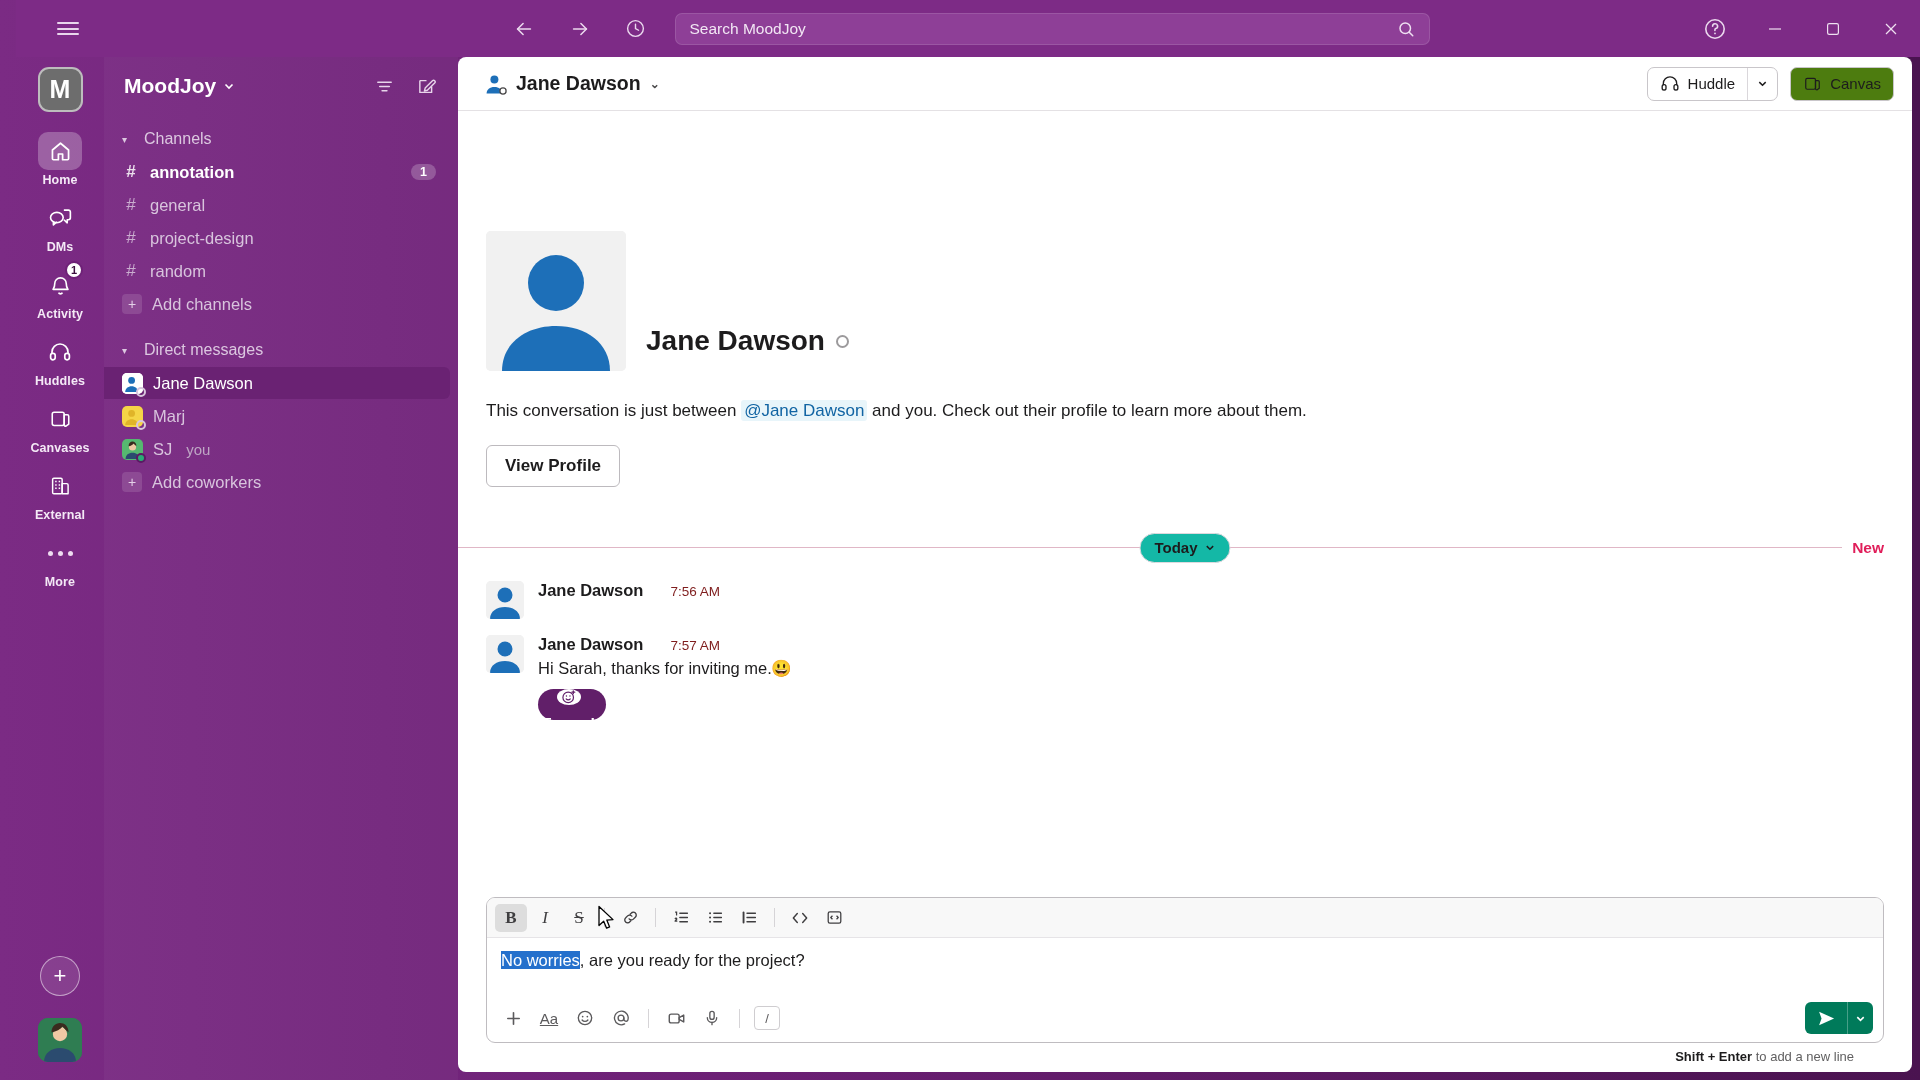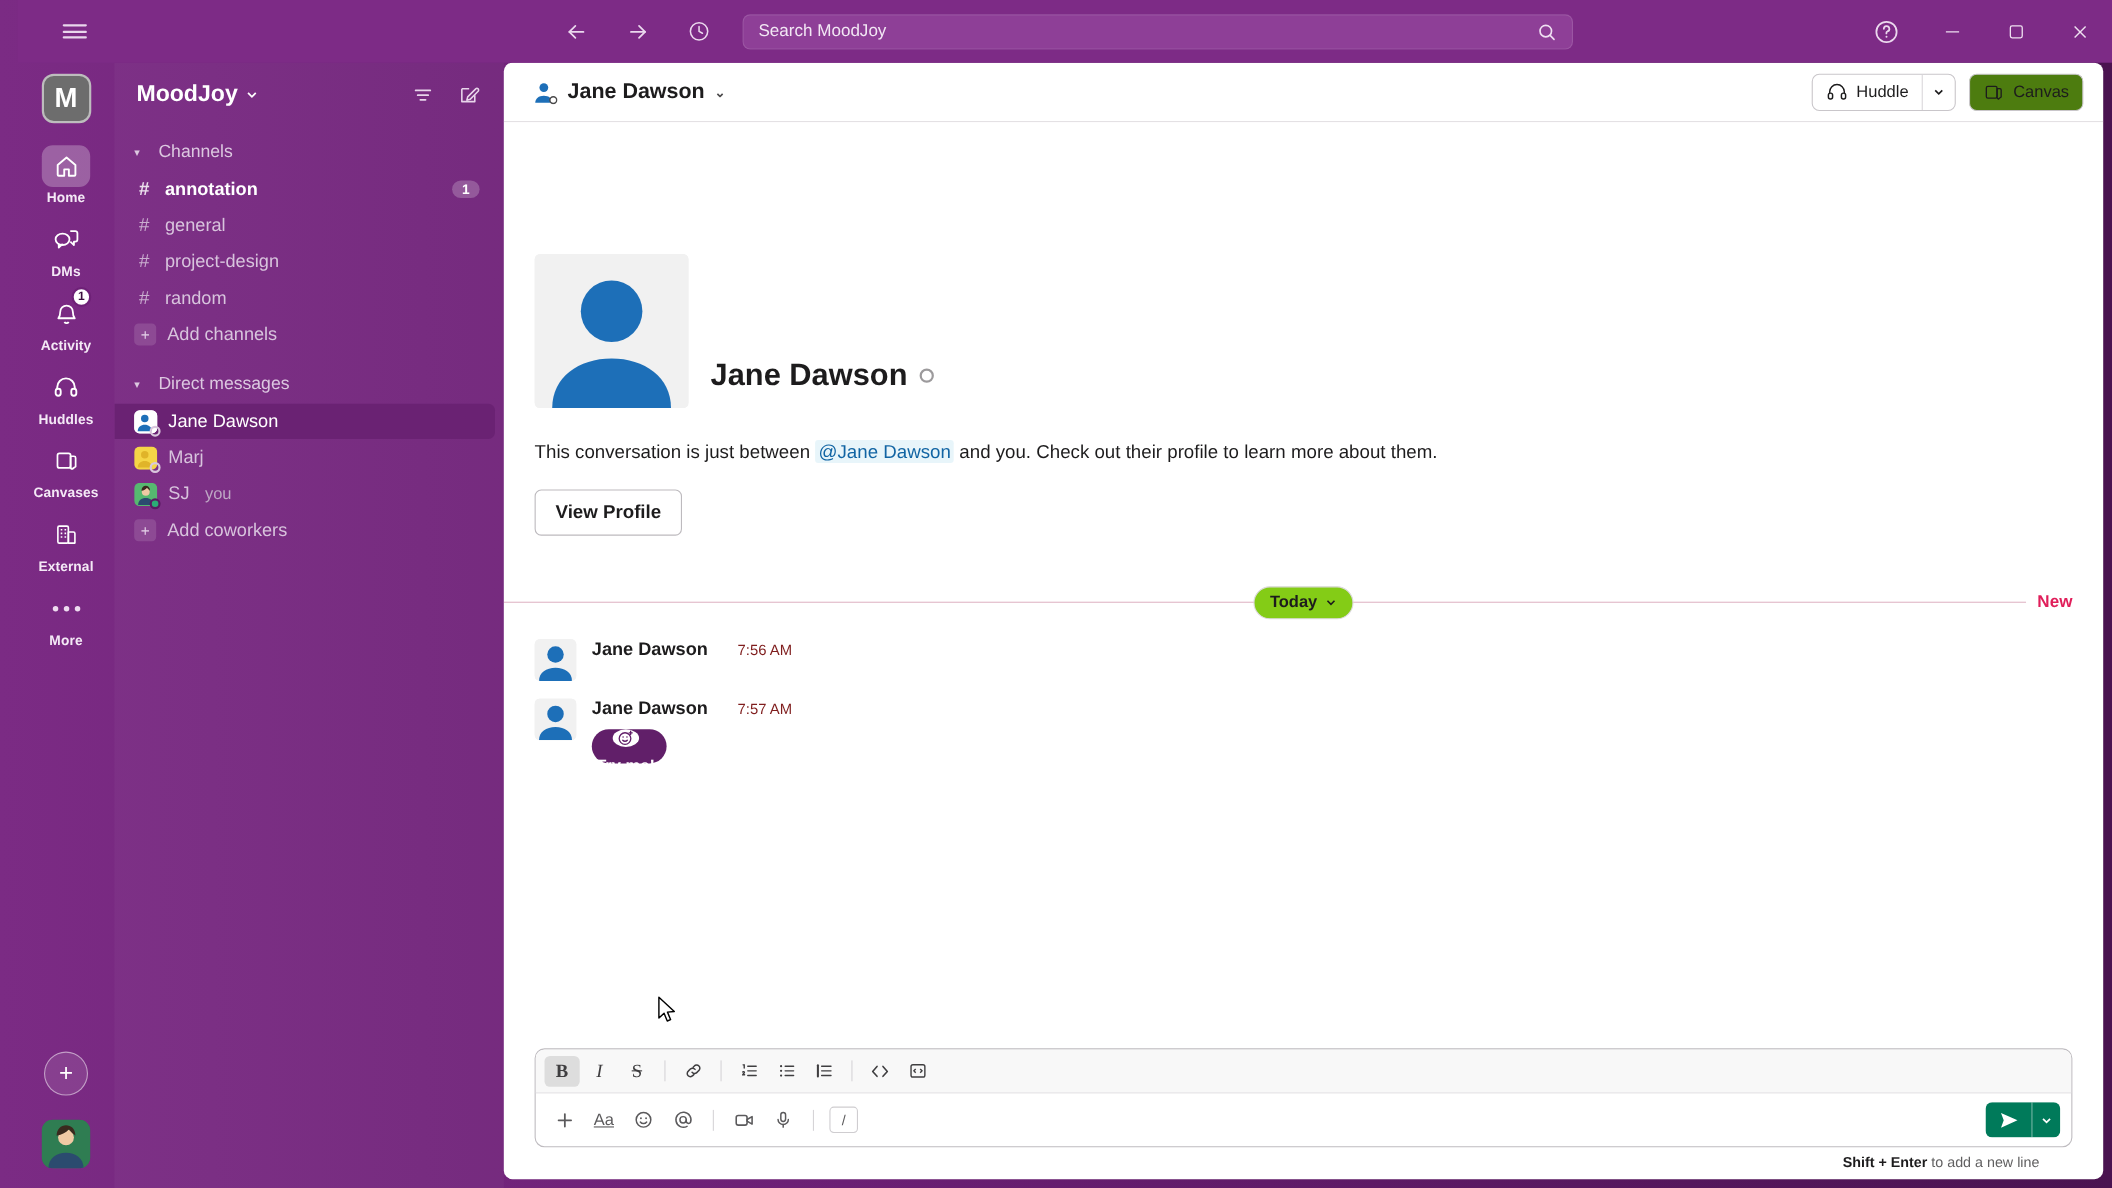--- a/index.html
+++ b/index.html
@@ -121,21 +121,21 @@
                 gap: 11px; padding-bottom: 14px; }
   .ring { width:13px; height:13px; border-radius:50%; border:2px solid #9C9A9C; display:inline-block; }
   .intro-desc { font-size: 17px; color:#1D1C1D; margin-top: 28px; line-height:1.4; }
   .mention { background:#E8F5FA; color:#1164A3; border-radius:3px; padding: 1px 3px; cursor:pointer; }
   .view-profile { margin-top: 22px; display:inline-flex; align-items:center; height:42px;
                   border:1px solid #BDBABE; border-radius:6px; padding: 0 18px; font-size:17px;
                   font-weight:700; color:#1D1C1D; cursor:pointer; background:#fff; }
 
   .divider-row { display:flex; align-items:center; margin: 52px 0 0 0; padding: 0 28px 0 0; position:relative; }
   .div-line { flex:1; height:1px; background:#E0B7C6; }
-  .today-pill { position:absolute; left:50%; transform:translateX(-50%); background:#84cc16;
+  .today-pill { position:absolute; left:50%; transform:translateX(-50%); background:#14b8a6;
                 border:1px solid #DDD9DE; border-radius:16px; height:30px; padding: 0 14px;
                 display:flex; align-items:center; gap:7px; font-size:15px; font-weight:700;
                 color:#1D1C1D; cursor:pointer; }
   .new-label { color:#E01E5A; font-size:15.5px; font-weight:700; padding-left:10px; background:#fff; }
 
   .msg { display:flex; gap: 14px; padding: 10px 28px 2px 28px; }
   .msg-av { width:38px; height:38px; border-radius:5px; background:#F1F1F1; overflow:hidden;
             position:relative; flex-shrink:0; }
   .msg-body { flex:1; min-width:0; }
   .msg-head { display:flex; align-items:baseline; gap:9px; }
@@ -535,20 +535,21 @@
                 <rect width="38" height="38" fill="#F1F1F1"></rect>
                 <circle cx="19" cy="14" r="7.5" fill="#1D6FB8"></circle>
                 <path d="M4 38c0-7.6 6.6-12 15-12s15 4.4 15 12z" fill="#1D6FB8"></path>
               </svg>
           </div>
           <div class="msg-body">
             <div class="msg-head">
               <span class="msg-author">Jane Dawson</span>
               <span class="msg-time">7:57 AM</span>
             </div>
+            <div class="msg-text"><span>Hi Sarah, thanks for inviting me.</span><span>😃</span></div>
             <div class="try-chip" style="margin-left:0">
               <span class="chip-circle">
                 <svg width="16" height="16" viewBox="0 0 20 20" fill="none" stroke="#611F69" stroke-width="1.5">
                     <circle cx="9" cy="10.5" r="6.6"></circle>
                     <circle cx="6.8" cy="8.8" r=".9" fill="#611F69" stroke="none"></circle>
                     <circle cx="11.2" cy="8.8" r=".9" fill="#611F69" stroke="none"></circle>
                     <path d="M6.4 12.4a3.4 3.4 0 0 0 5.2 0" stroke-linecap="round"></path>
                     <path d="M15.4 2.2v3.6M13.6 4h3.6" stroke-linecap="round"></path>
                   </svg>
               </span>
@@ -608,20 +609,23 @@
             </div>
             <div class="tb-btn">
               <svg width="17" height="17" viewBox="0 0 20 20" fill="none" stroke="currentColor" stroke-width="1.5" stroke-linejoin="round">
                   <rect x="2.6" y="3.4" width="14.8" height="13.2" rx="2"></rect>
                   <polyline points="7.6 8 5.6 10 7.6 12"></polyline>
                   <polyline points="12.4 8 14.4 10 12.4 12"></polyline>
                 </svg>
             </div>
           </div>
 
+          <div class="c-input">
+            <span class="sel">No worries</span><span>, are you ready for the project?</span>
+          </div>
 
           <div class="c-foot">
             <div class="tb-btn">
               <svg width="19" height="19" viewBox="0 0 20 20" fill="none" stroke="currentColor" stroke-width="1.7" stroke-linecap="round">
                   <line x1="10" y1="4" x2="10" y2="16"></line>
                   <line x1="4" y1="10" x2="16" y2="10"></line>
                 </svg>
             </div>
             <div class="tb-btn" style="font-size:15px;text-decoration:underline">Aa</div>
             <div class="tb-btn">

